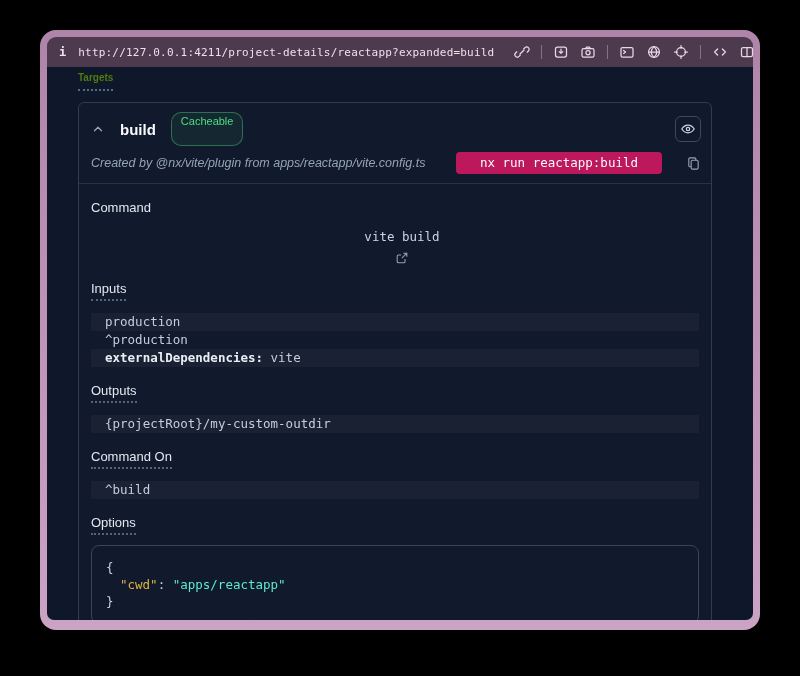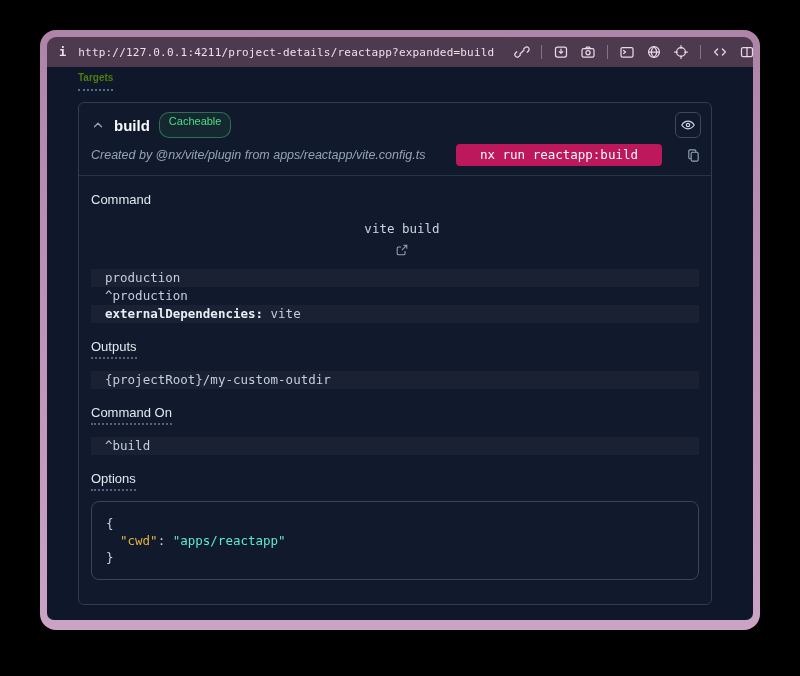--- a/index.html
+++ b/index.html
@@ -39,28 +39,28 @@
     margin-top:-4px; font-size:10px; font-weight:700; color:#4d7c0f;
     display:inline-block; border-bottom:2px dotted #5b6a7e; padding-bottom:3px;
     line-height:17px;
   }
 
   
   .card {
     width:634px; border:1px solid #2e3d52; border-radius:6px;
     margin-top:11px; background:rgba(255,255,255,.012);
   }
-  .card-header { display:flex; align-items:center; padding:9px 10px 2px 12px; gap:9px; }
+  .card-header { display:flex; align-items:center; padding:9px 10px 2px 12px; gap:15px; }
   .chev { flex:0 0 auto; }
   .chev svg { display:block; stroke:#94a3b8; fill:none; stroke-width:1.6;
     stroke-linecap:round; stroke-linejoin:round; }
   .target-title { font-size:15px; font-weight:700; color:#f8fafc; }
   .badge {
     font-size:11px; color:#4ade80; border:1px solid rgba(74,222,128,.4);
-    background:rgba(74,222,128,.08); border-radius:10px; padding:2px 9px 10px;
+    background:rgba(74,222,128,.08); border-radius:10px; padding:2px 9px 18px;
     line-height:12px;
   }
   .hdr-spacer { flex:1; }
   .eye-btn {
     width:26px; height:26px; border:1px solid #3c4a5f; border-radius:6px;
     display:flex; align-items:center; justify-content:center; cursor:pointer;
     background:transparent;
   }
   .eye-btn svg { stroke:#cbd5e1; fill:none; stroke-width:1.2; }
 
@@ -189,20 +189,21 @@
 
       <div class="section-title"><span>Command</span></div>
       <div class="cmd-row mono">
         <span>vite build</span>
         <svg width="14" height="14" viewBox="0 0 16 16">
             <path d="M11.5 9v3a1.5 1.5 0 01-1.5 1.5H4A1.5 1.5 0 012.5 12V6A1.5 1.5 0 014 4.5h3"></path>
             <path d="M9.5 2.5h4v4M13.3 2.7L7.8 8.2"></path>
           </svg>
       </div>
 
+      <div class="section-title dotted"><span>Inputs</span></div>
       <div class="row-list">
         <div class="mono-row mono">production</div>
         <div class="mono-row mono">^production</div>
         <div class="mono-row mono"><span class="row-key">externalDependencies:</span><span> vite</span></div>
       </div>
 
       <div class="section-title dotted"><span>Outputs</span></div>
       <div class="row-list">
         <div class="mono-row mono">{projectRoot}/my-custom-outdir</div>
       </div>

